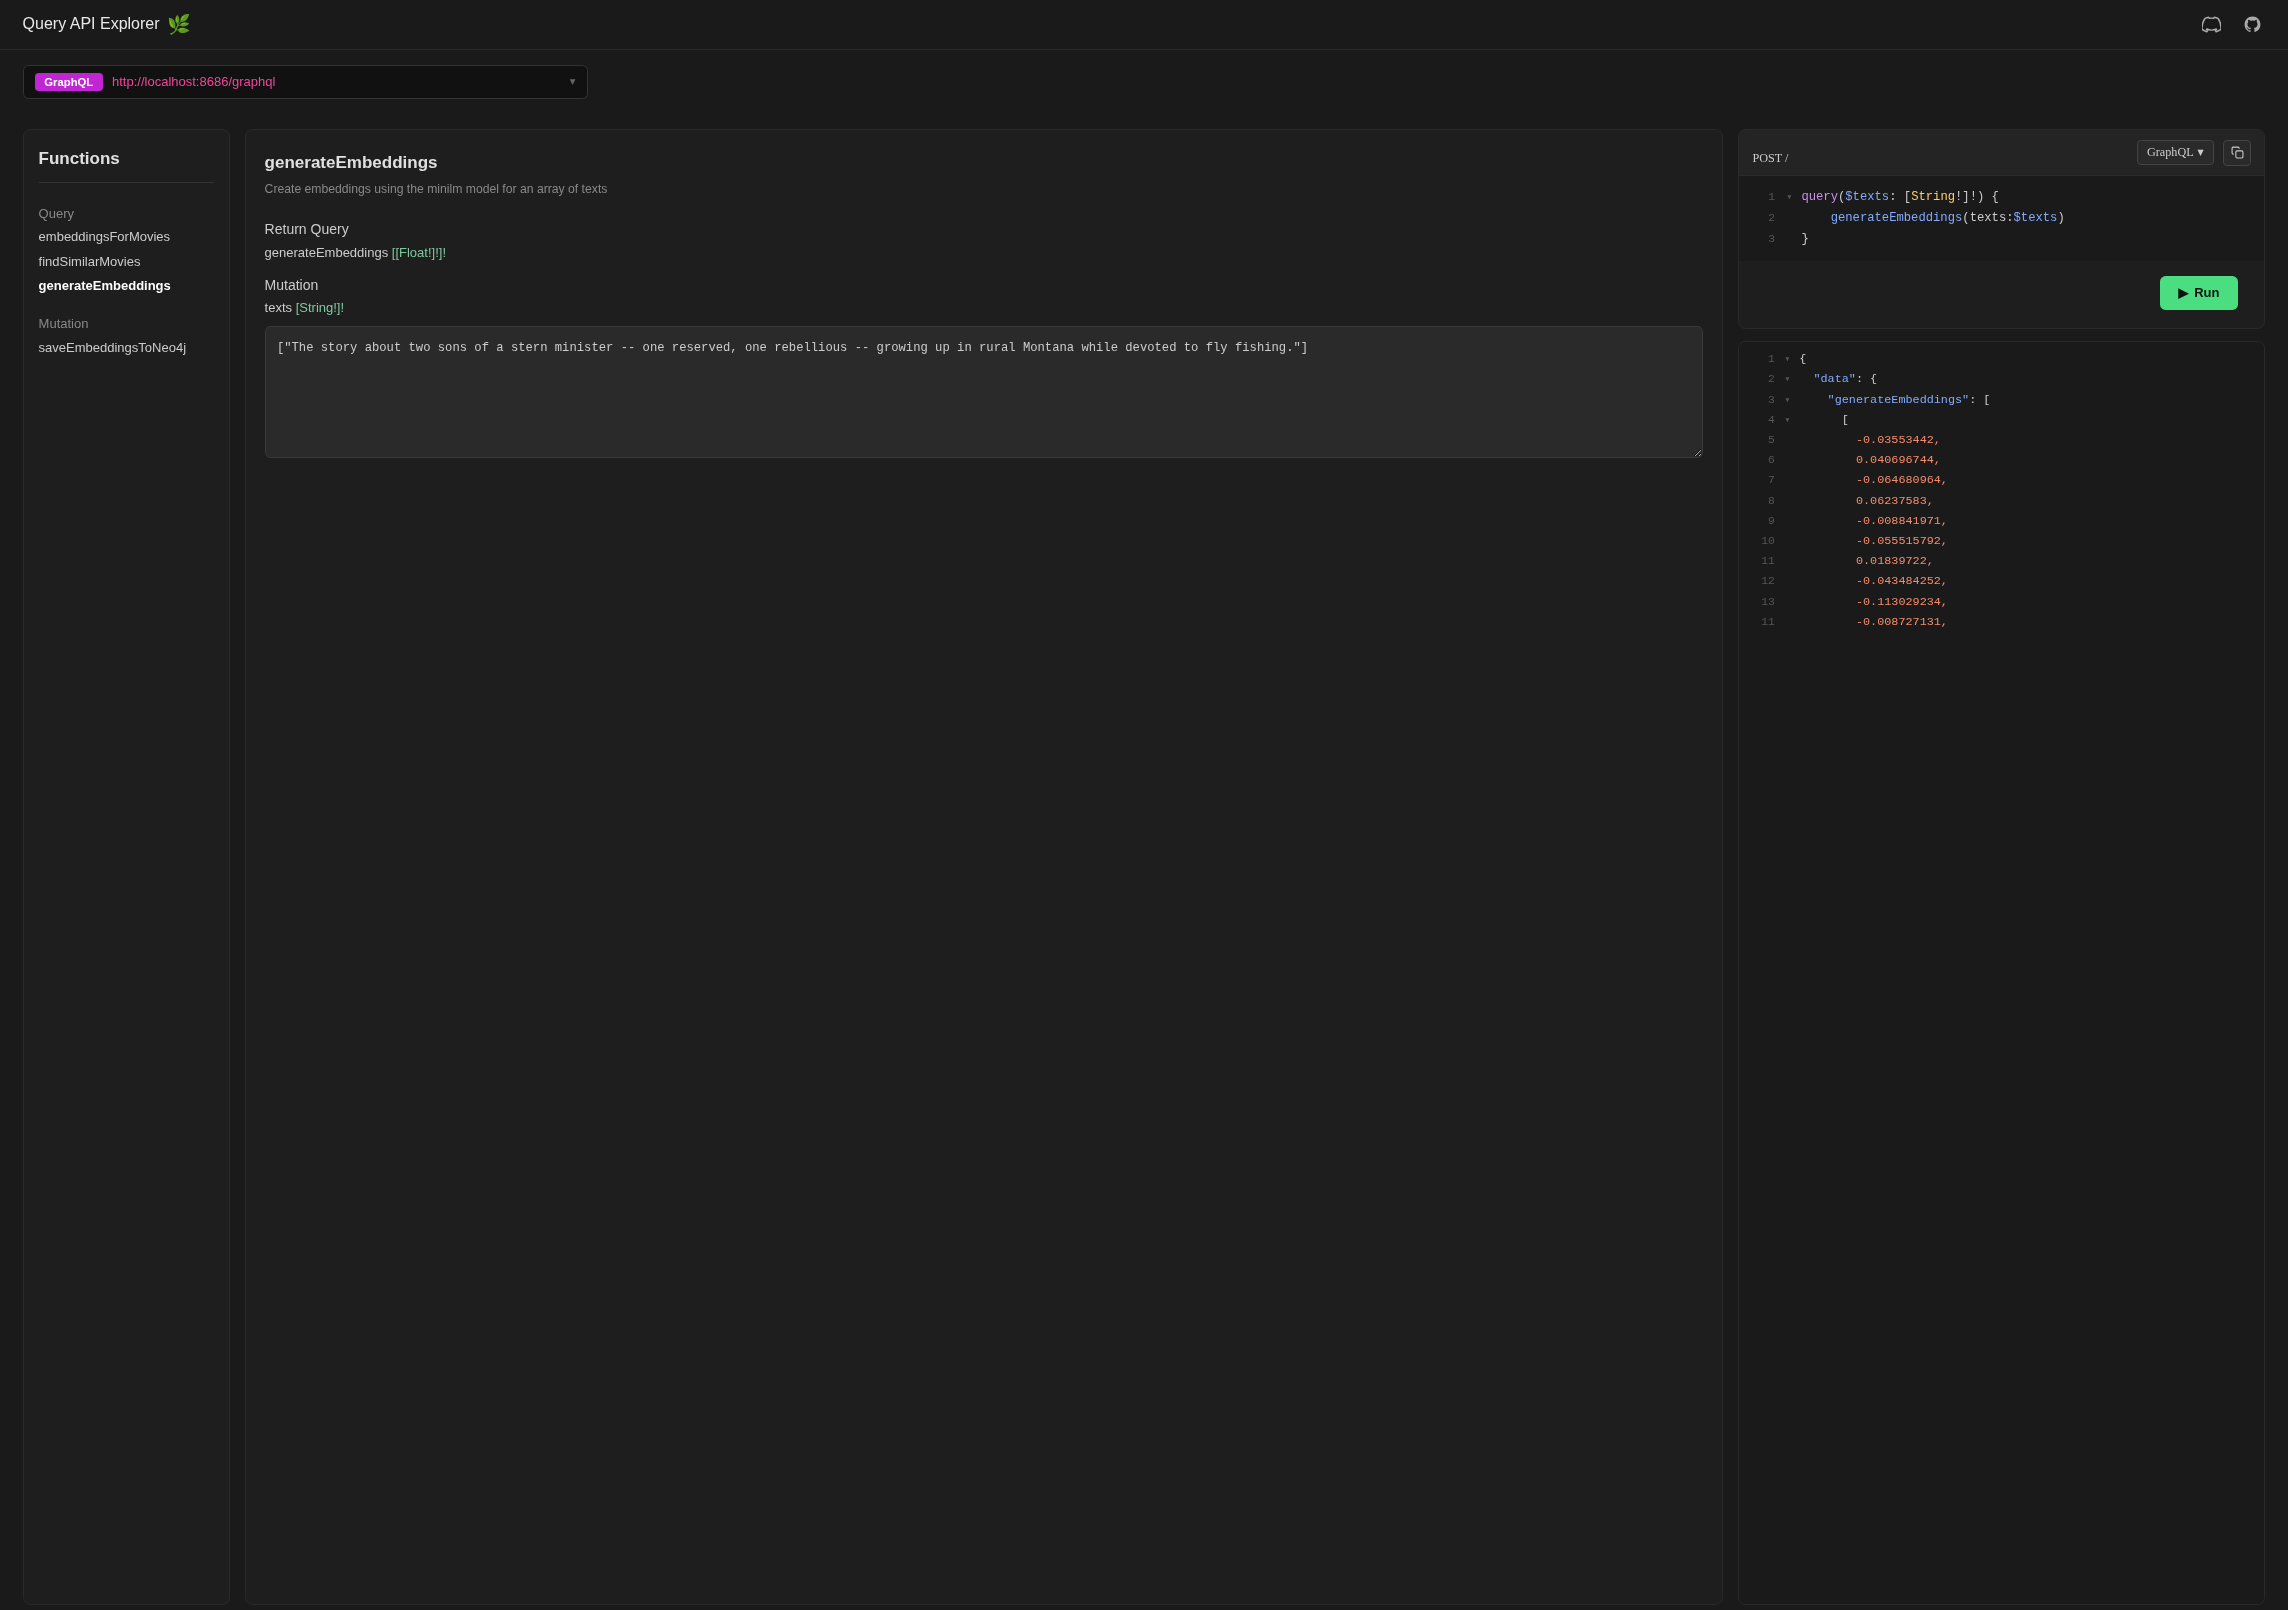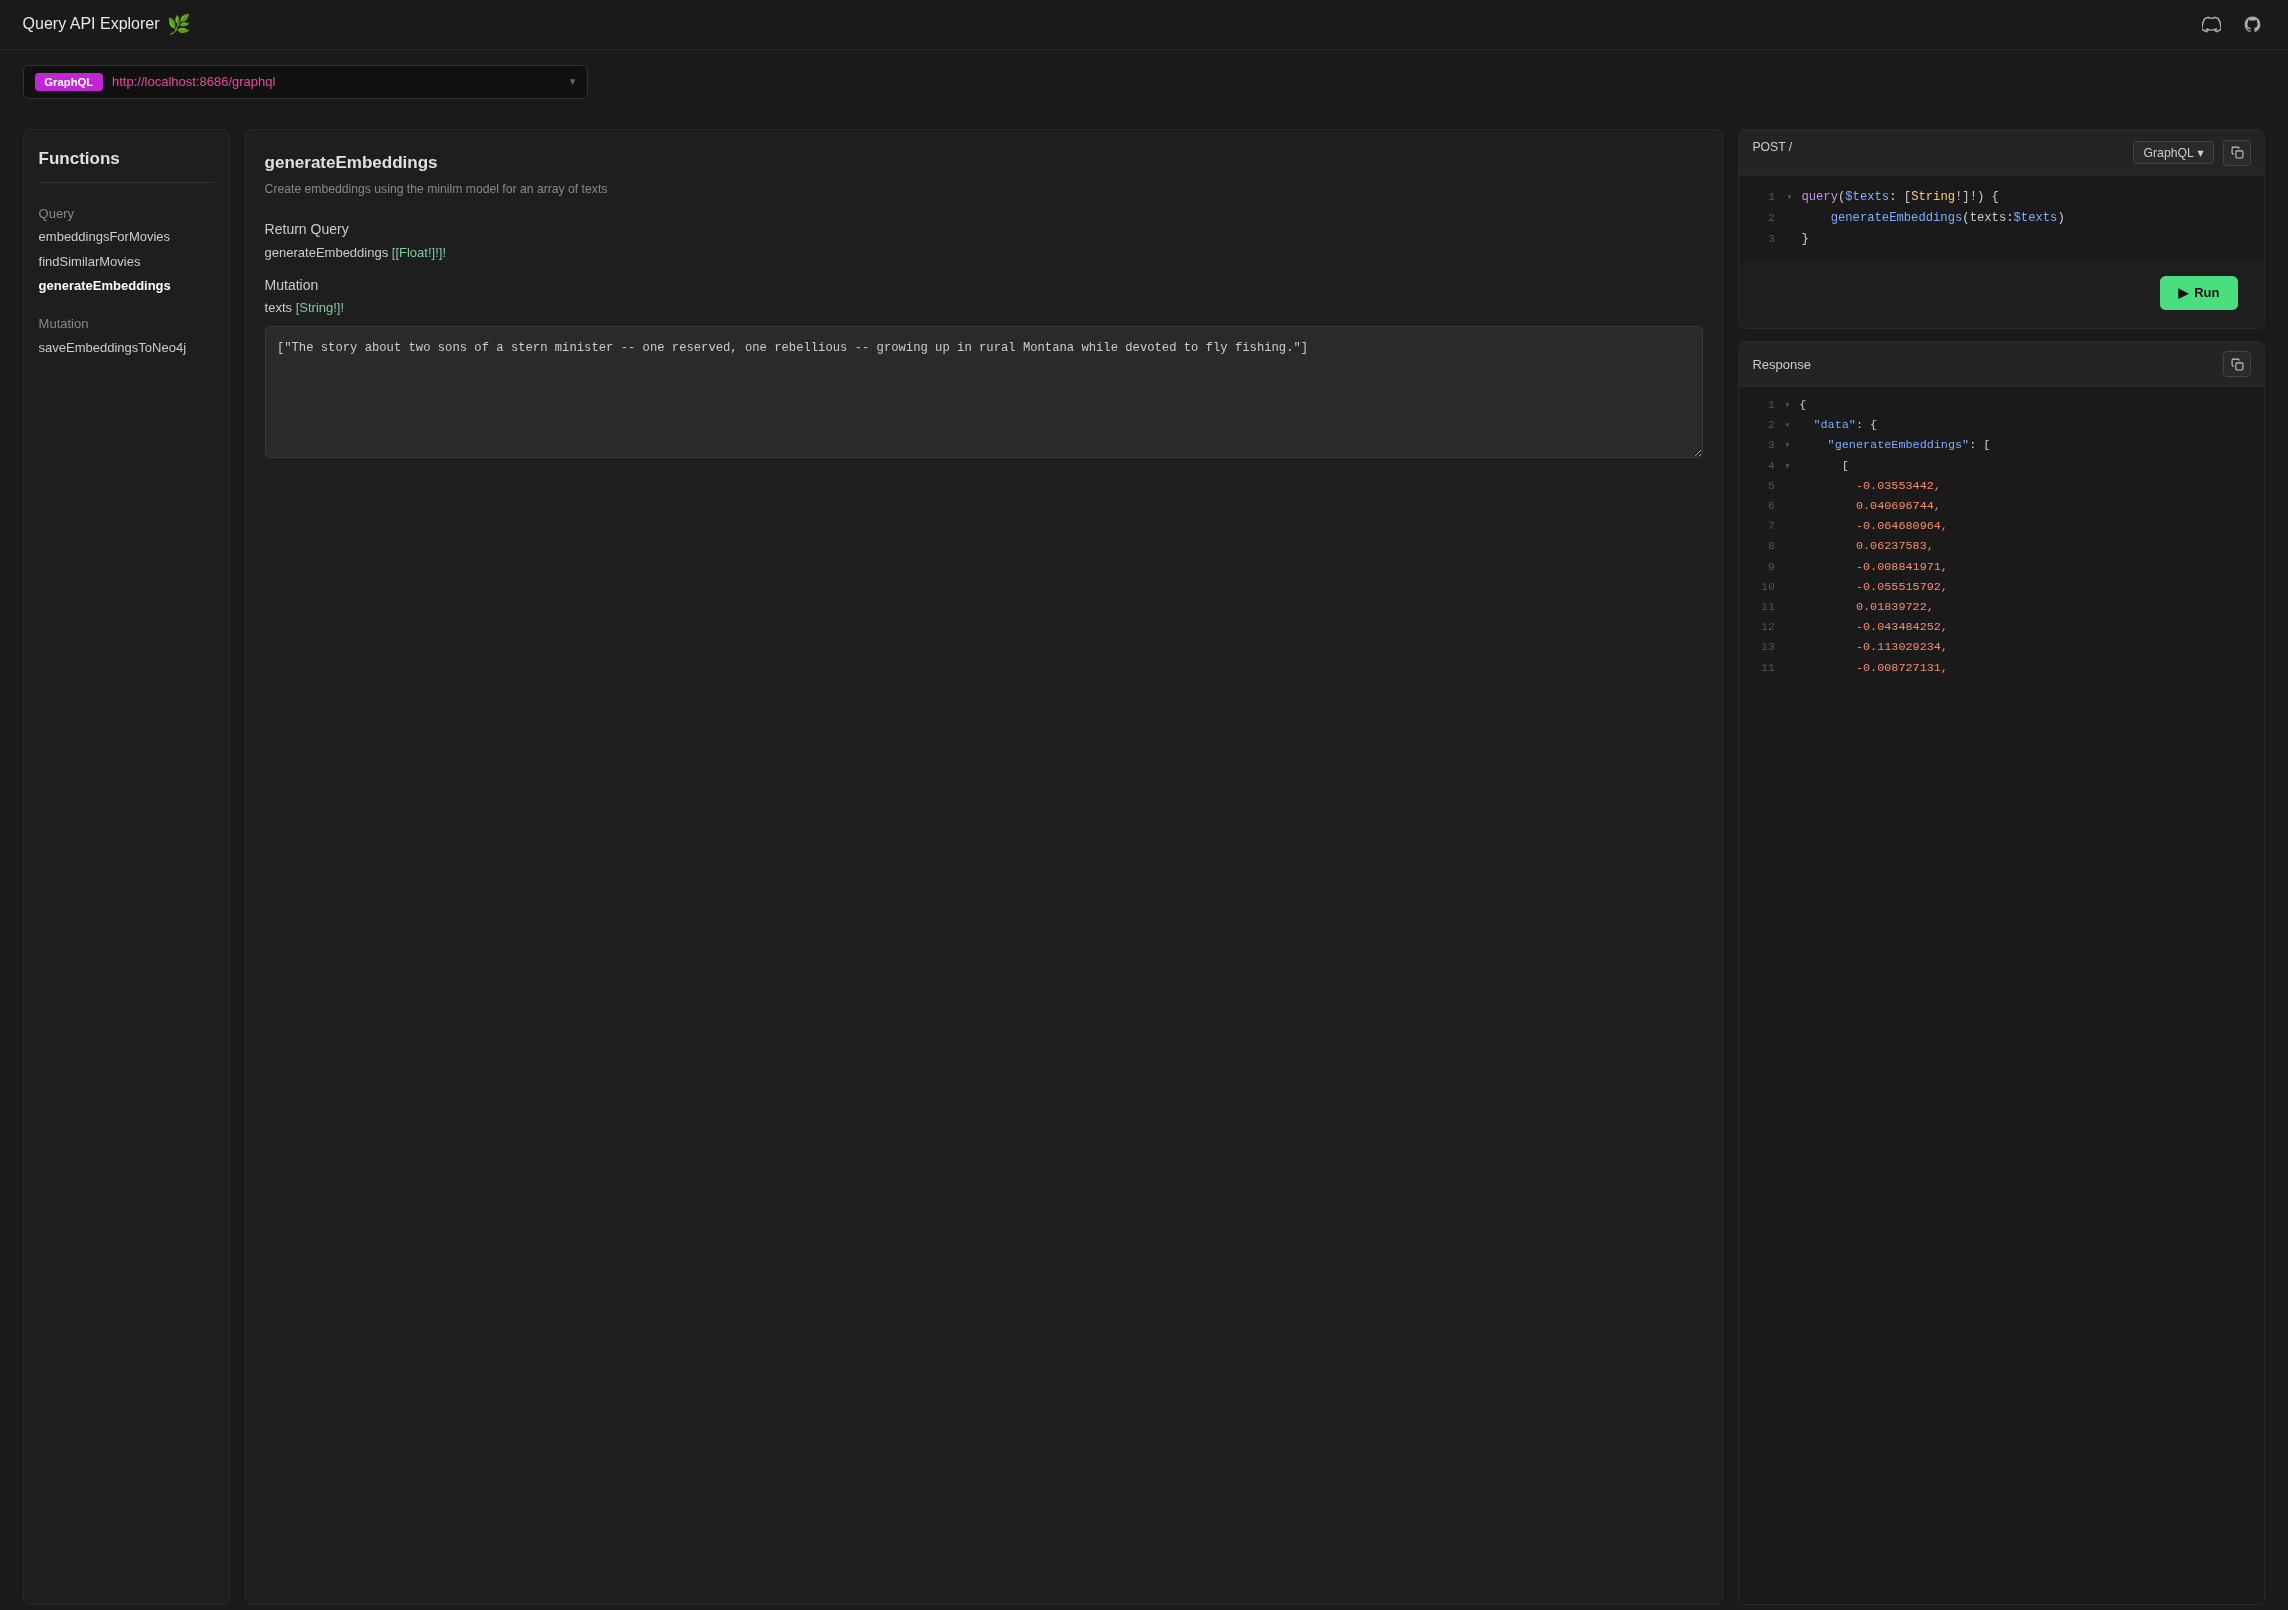--- a/index.html
+++ b/index.html
@@ -201,25 +201,26 @@
     
     .code-panel {
       background: #1e1e1e;
       border: 0.9px solid #2a2a2a;
       border-radius: 7.5px;
       overflow: hidden;
       flex: 0 0 auto;
     }
     .code-panel-header {
       display: flex;
-      align-items: flex-start;
+      align-items: flex-end;
       justify-content: space-between;
       padding: 9.4px 13px;
       background: #242424;
       border-bottom: 0.9px solid #2a2a2a;
+      font-family: Liberation Serif, serif;
     }
     .post-badge {
       color: #ccc;
       font-size: 12.2px;
     }
     .code-panel-actions {
       display: flex;
       align-items: center;
       gap: 9.4px;
     }
@@ -464,29 +465,20 @@
       </div>
       <div class="run-btn-area">
         <button class="run-btn">
           <span>▶</span>
           <span>Run</span>
         </button>
       </div>
     </div>
 
     <div class="response-panel">
-      <div class="response-header">
-        <span class="response-title">Response</span>
-        <div class="copy-btn">
-          <svg width="13" height="13" viewBox="0 0 24 24" fill="none" stroke="#ccc" stroke-width="2">
-            <rect x="9" y="9" width="13" height="13" rx="2"></rect>
-            <path d="M5 15H4a2 2 0 0 1-2-2V4a2 2 0 0 1 2-2h9a2 2 0 0 1 2 2v1"></path>
-          </svg>
-        </div>
-      </div>
       <div class="response-body">
         <div class="resp-line">
           <span class="resp-line-num">1</span>
           <span class="resp-arrow">▾</span>
           <span class="resp-brace">{</span>
         </div>
         <div class="resp-line">
           <span class="resp-line-num">2</span>
           <span class="resp-arrow">▾</span>
           <span class="resp-key">&nbsp;&nbsp;"data"</span>

